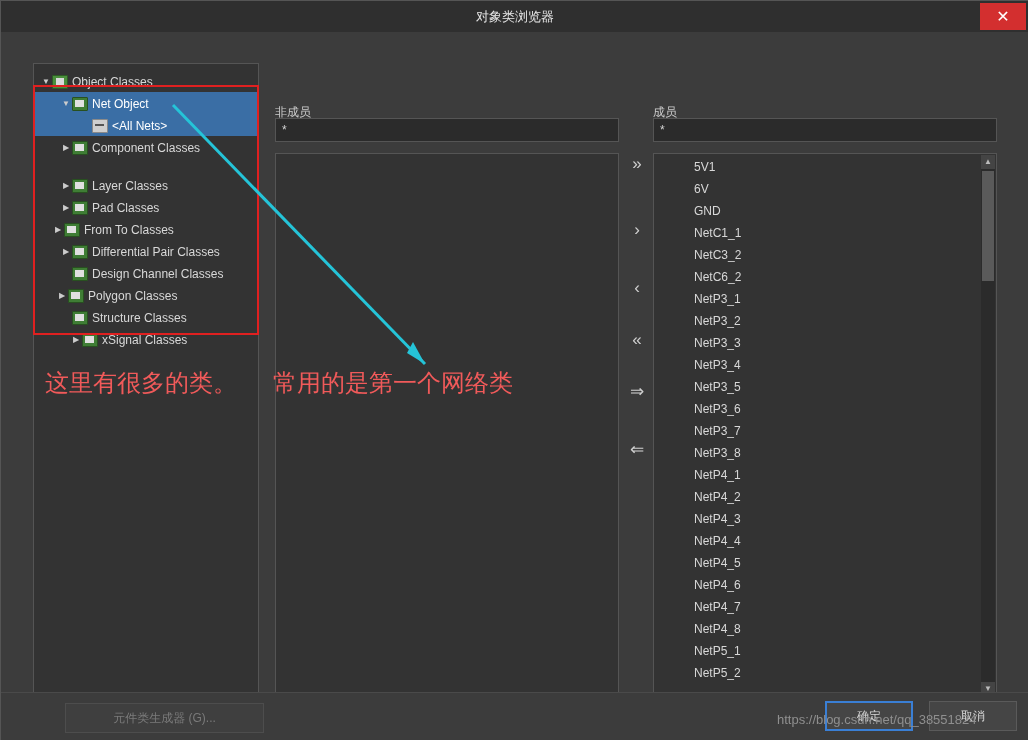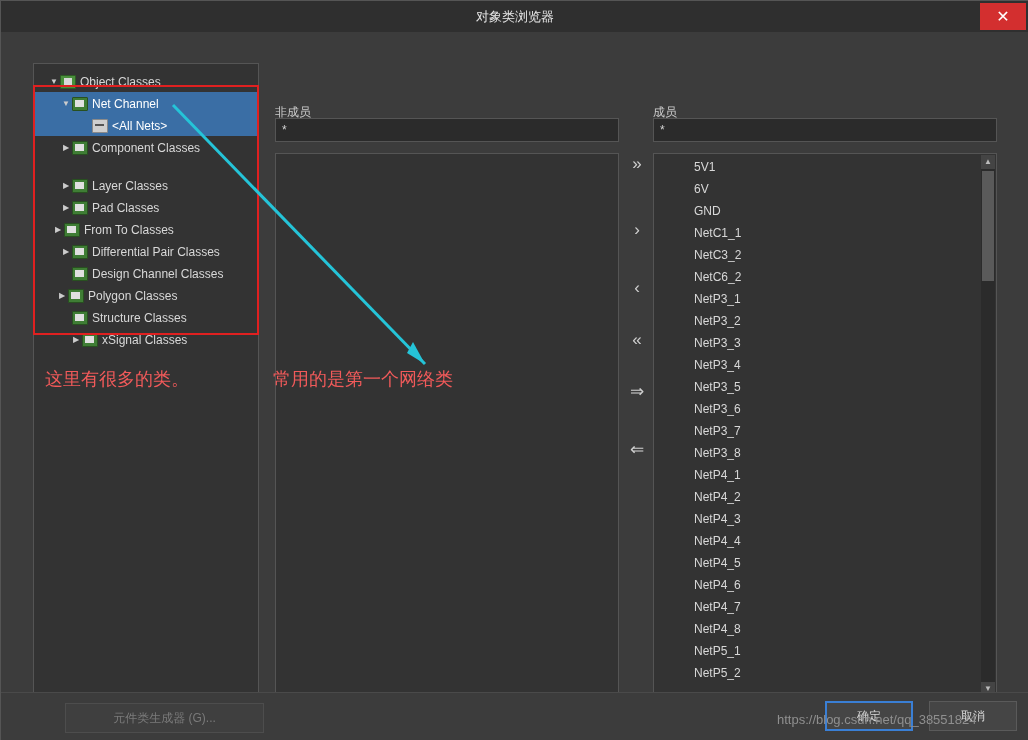--- a/index.html
+++ b/index.html
@@ -243,21 +243,21 @@
   
   .ann-rect {
     position: absolute;
     border: 2px solid #e02020;
     box-sizing: border-box;
     pointer-events: none;
   }
   .ann-text {
     position: absolute;
     color: #f15a5a;
-    font-size: 18px;
+    font-size: 24px;
     white-space: nowrap;
   }
   .watermark {
     position: absolute;
     color: #8f8f8f;
     font-size: 13px;
     white-space: nowrap;
   }
   svg.overlay {
     position: absolute;
@@ -273,22 +273,22 @@
 <div class="window">
 
   <div class="titlebar">
     <div class="title">对象类浏览器</div>
     <div class="close-btn">✕</div>
   </div>
 
   <div class="body-area">
 
     <div class="tree-panel" id="tree-panel">
-        <div class="tree-row" style="padding-left: 6px; margin-top: 6px; margin-left: 8px;"><span class="arrow">▼</span><span class="tree-icon ic-obj"></span><span class="label-txt">Object Classes</span></div>
-        <div class="tree-row selected" style="padding-left: 26px; margin-top: 0px;"><span class="arrow">▼</span><span class="tree-icon ic-net"></span><span class="label-txt">Net Channel</span></div>
+        <div class="tree-row" style="padding-left: 6px; margin-top: 6px;"><span class="arrow">▼</span><span class="tree-icon ic-obj"></span><span class="label-txt">Object Classes</span></div>
+        <div class="tree-row selected" style="padding-left: 26px; margin-top: 0px;"><span class="arrow">▼</span><span class="tree-icon ic-net"></span><span class="label-txt">Net Object</span></div>
         <div class="tree-row selected" style="padding-left: 46px; margin-top: 0px;"><span class="arrow"></span><span class="tree-icon ic-small"></span><span class="label-txt">&lt;All Nets&gt;</span></div>
         <div class="tree-row" style="padding-left: 26px; margin-top: 0px;"><span class="arrow">▶</span><span class="tree-icon ic-net"></span><span class="label-txt">Component Classes</span></div>
         <div class="tree-row" style="padding-left: 26px; margin-top: 16px;"><span class="arrow">▶</span><span class="tree-icon ic-net"></span><span class="label-txt">Layer Classes</span></div>
         <div class="tree-row" style="padding-left: 26px; margin-top: 0px;"><span class="arrow">▶</span><span class="tree-icon ic-net"></span><span class="label-txt">Pad Classes</span></div>
         <div class="tree-row" style="padding-left: 18px; margin-top: 0px;"><span class="arrow">▶</span><span class="tree-icon ic-net"></span><span class="label-txt">From To Classes</span></div>
         <div class="tree-row" style="padding-left: 26px; margin-top: 0px;"><span class="arrow">▶</span><span class="tree-icon ic-net"></span><span class="label-txt">Differential Pair Classes</span></div>
         <div class="tree-row" style="padding-left: 26px; margin-top: 0px;"><span class="arrow"></span><span class="tree-icon ic-net"></span><span class="label-txt">Design Channel Classes</span></div>
         <div class="tree-row" style="padding-left: 22px; margin-top: 0px;"><span class="arrow">▶</span><span class="tree-icon ic-net"></span><span class="label-txt">Polygon Classes</span></div>
         <div class="tree-row" style="padding-left: 26px; margin-top: 0px;"><span class="arrow"></span><span class="tree-icon ic-net"></span><span class="label-txt">Structure Classes</span></div>
         <div class="tree-row" style="padding-left: 36px; margin-top: 0px;"><span class="arrow">▶</span><span class="tree-icon ic-net"></span><span class="label-txt">xSignal Classes</span></div>

